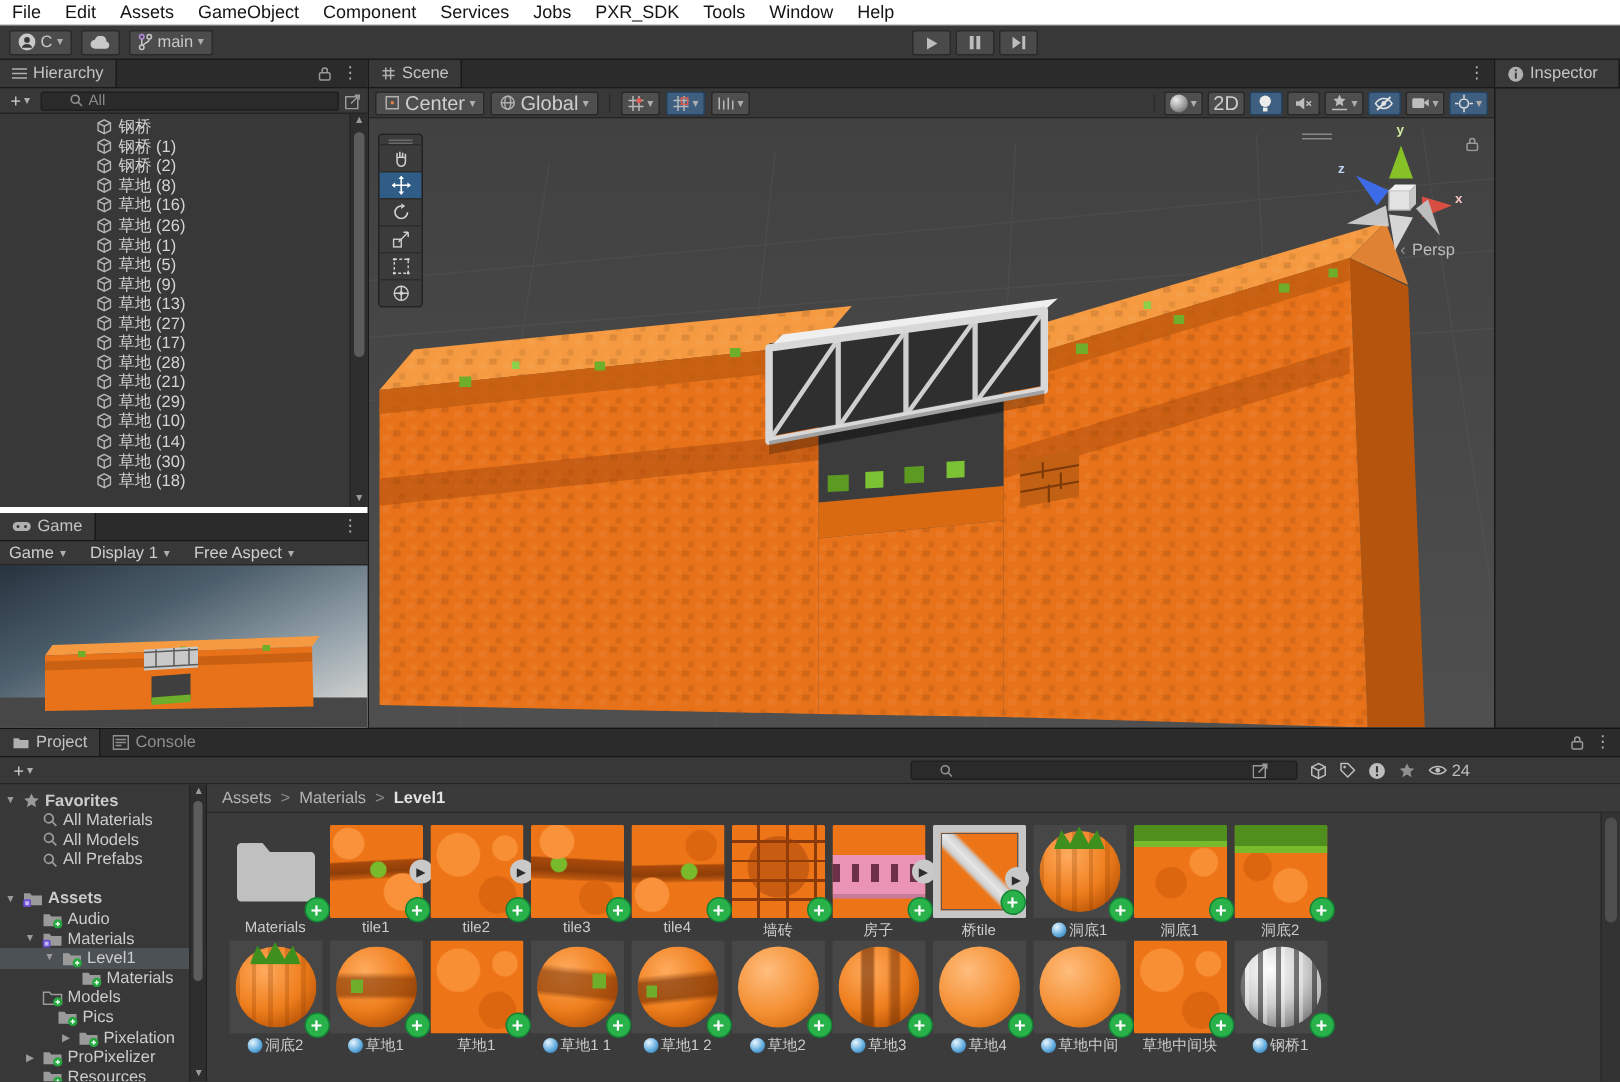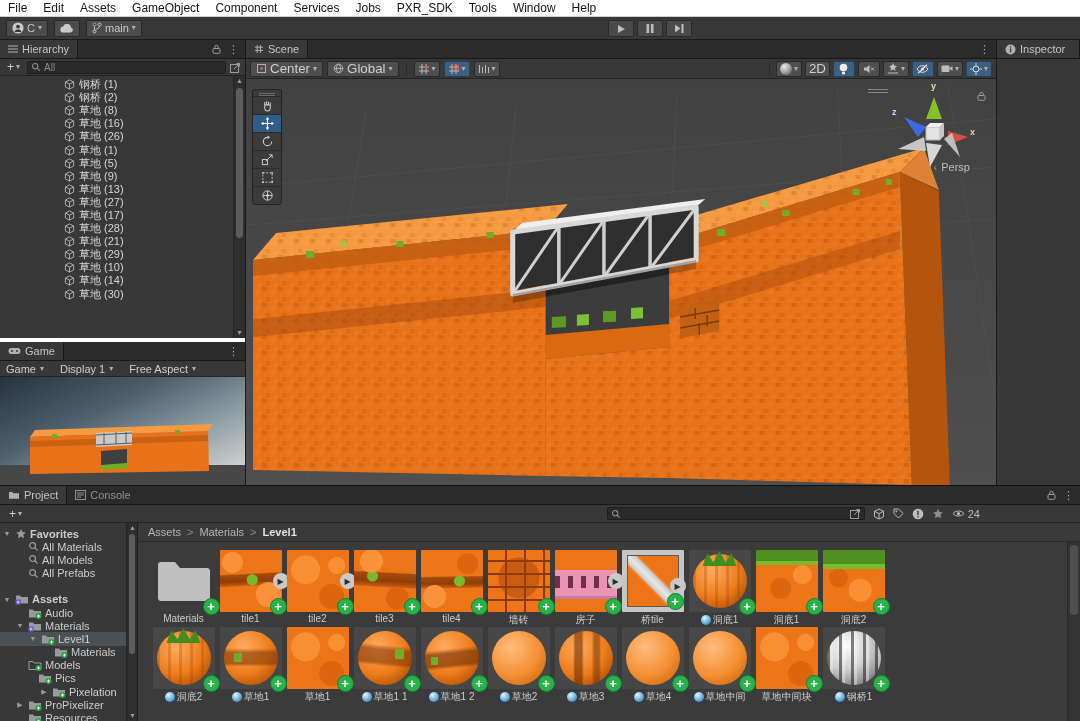--- a/index.html
+++ b/index.html
@@ -23,21 +23,21 @@
 .tab.active{background:#383838;border-right:1px solid #191919}
 .tab.inactive{color:#8f8f8f}
 .strip-right{margin-left:auto;display:flex;align-items:center;gap:7px;padding-right:6px;color:#a0a0a0}
 .kebab{font-size:11px;color:#b0b0b0;line-height:1}
 .mini-toolbar{background:#383838;border-bottom:1px solid #242424;display:flex;align-items:center;flex:none}
 
 .left-col{width:246px;flex:none;display:flex;flex-direction:column;border-right:1px solid #191919}
 .hierarchy{height:298px;flex:none}
 .h-toolbar{height:17px;padding:0 4px;gap:4px}
 .add-btn{display:flex;align-items:center;gap:2px;color:#cfcfcf;font-size:12px;padding:0 3px}
-.search{height:13px;background:#2a2a2a;border:1px solid #1f1f1f;border-radius:2px;display:flex;align-items:center;gap:3px;padding:0 3px;flex:1;min-width:0}
+.search{height:13px;background:#2a2a2a;border:1px solid #1f1f1f;border-radius:2px;display:flex;align-items:center;gap:3px;padding:0 18px;flex:1;min-width:0}
 .search input{background:transparent;border:0;outline:0;color:#cfcfcf;font-size:10px;width:100%;font-family:"Liberation Sans",sans-serif}
 .search input::placeholder{color:#8a8a8a}
 .h-tree{flex:1;position:relative;overflow:hidden;padding-top:2px}
 .h-row{height:13.1px;display:flex;align-items:center;gap:4px;padding-left:64px;color:#d4d4d4;white-space:nowrap}
 .vscroll{position:absolute;top:0;right:0;bottom:0;width:12px;background:#2e2e2e;border-left:1px solid #252525}
 .vthumb{position:absolute;left:2px;right:2px;background:#5c5c5c;border-radius:4px}
 .scroll-arrow{position:absolute;left:2px;right:2px;text-align:center;font-size:7px;color:#9a9a9a;line-height:8px}
 
 .game{height:147px;flex:none;border-top:4px solid #ffffff}
 .g-toolbar{height:16px;padding:0 6px;gap:16px}
@@ -230,20 +230,27 @@
               </svg>
             </span>
         </div>
         <div class="h-tree">
           <div id="hierarchy-list">
               <div class="h-row">
                 <svg width="11" height="11" viewBox="0 0 12 12">
                   <path d="M6 1l4.5 2.3v5.4L6 11 1.5 8.7V3.3z" fill="none" stroke="#b4b4b4"></path>
                   <path d="M1.5 3.3L6 5.6l4.5-2.3M6 5.6V11" fill="none" stroke="#b4b4b4"></path>
                 </svg>
+                <span class="h-label">钢桥</span>
+              </div>
+              <div class="h-row">
+                <svg width="11" height="11" viewBox="0 0 12 12">
+                  <path d="M6 1l4.5 2.3v5.4L6 11 1.5 8.7V3.3z" fill="none" stroke="#b4b4b4"></path>
+                  <path d="M1.5 3.3L6 5.6l4.5-2.3M6 5.6V11" fill="none" stroke="#b4b4b4"></path>
+                </svg>
                 <span class="h-label">钢桥 (1)</span>
               </div>
               <div class="h-row">
                 <svg width="11" height="11" viewBox="0 0 12 12">
                   <path d="M6 1l4.5 2.3v5.4L6 11 1.5 8.7V3.3z" fill="none" stroke="#b4b4b4"></path>
                   <path d="M1.5 3.3L6 5.6l4.5-2.3M6 5.6V11" fill="none" stroke="#b4b4b4"></path>
                 </svg>
                 <span class="h-label">钢桥 (2)</span>
               </div>
               <div class="h-row">
@@ -343,20 +350,27 @@
                   <path d="M1.5 3.3L6 5.6l4.5-2.3M6 5.6V11" fill="none" stroke="#b4b4b4"></path>
                 </svg>
                 <span class="h-label">草地 (14)</span>
               </div>
               <div class="h-row">
                 <svg width="11" height="11" viewBox="0 0 12 12">
                   <path d="M6 1l4.5 2.3v5.4L6 11 1.5 8.7V3.3z" fill="none" stroke="#b4b4b4"></path>
                   <path d="M1.5 3.3L6 5.6l4.5-2.3M6 5.6V11" fill="none" stroke="#b4b4b4"></path>
                 </svg>
                 <span class="h-label">草地 (30)</span>
+              </div>
+              <div class="h-row">
+                <svg width="11" height="11" viewBox="0 0 12 12">
+                  <path d="M6 1l4.5 2.3v5.4L6 11 1.5 8.7V3.3z" fill="none" stroke="#b4b4b4"></path>
+                  <path d="M1.5 3.3L6 5.6l4.5-2.3M6 5.6V11" fill="none" stroke="#b4b4b4"></path>
+                </svg>
+                <span class="h-label">草地 (18)</span>
               </div>
             </div>
           <div class="vscroll">
             <div class="scroll-arrow" style="top:1px">▲</div>
             <div class="vthumb" style="top:12px;height:150px"></div>
             <div class="scroll-arrow" style="bottom:1px">▼</div>
           </div>
         </div>
       </section>
 

